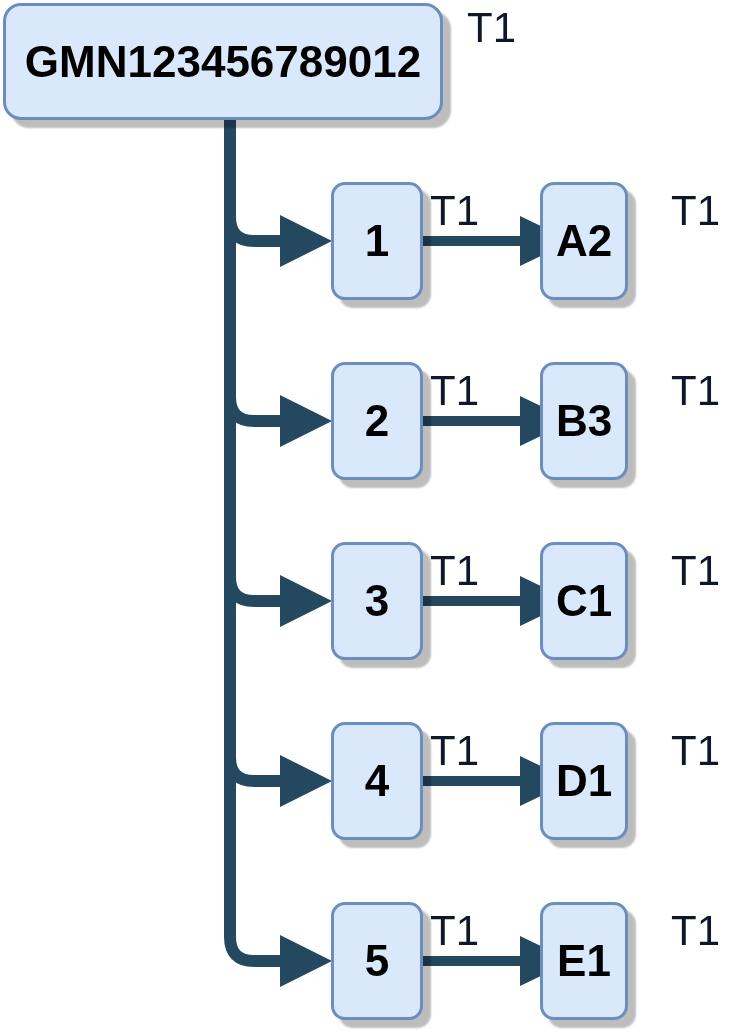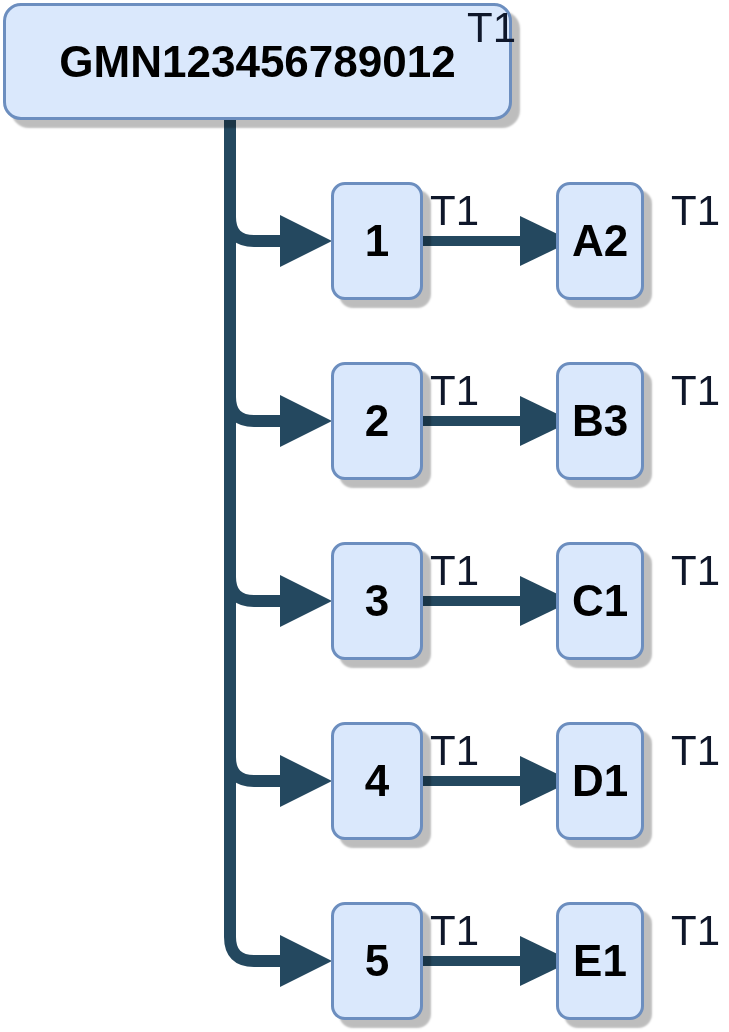--- a/index.html
+++ b/index.html
@@ -25,30 +25,30 @@
     align-items: center;
     justify-content: center;
     font-weight: bold;
     font-size: 44px;
     color: #000000;
     box-shadow: 8px 8px 2px rgba(0,0,0,0.26);
     text-align: center;
   }
   .node.root {
     left: 3px; top: 3px;
-    width: 509px; height: 117px;
+    width: 440px; height: 117px;
     border-radius: 18px;
   }
   .node.mid {
     left: 331px;
     width: 92px; height: 118px;
     border-radius: 14px;
   }
   .node.end {
-    left: 556px;
+    left: 540px;
     width: 88px; height: 118px;
     border-radius: 14px;
   }
   .row1 .node { top: 182px; }
   .row2 .node { top: 362px; }
   .row3 .node { top: 542px; }
   .row4 .node { top: 722px; }
   .row5 .node { top: 902px; }
   .tag {
     position: absolute;

